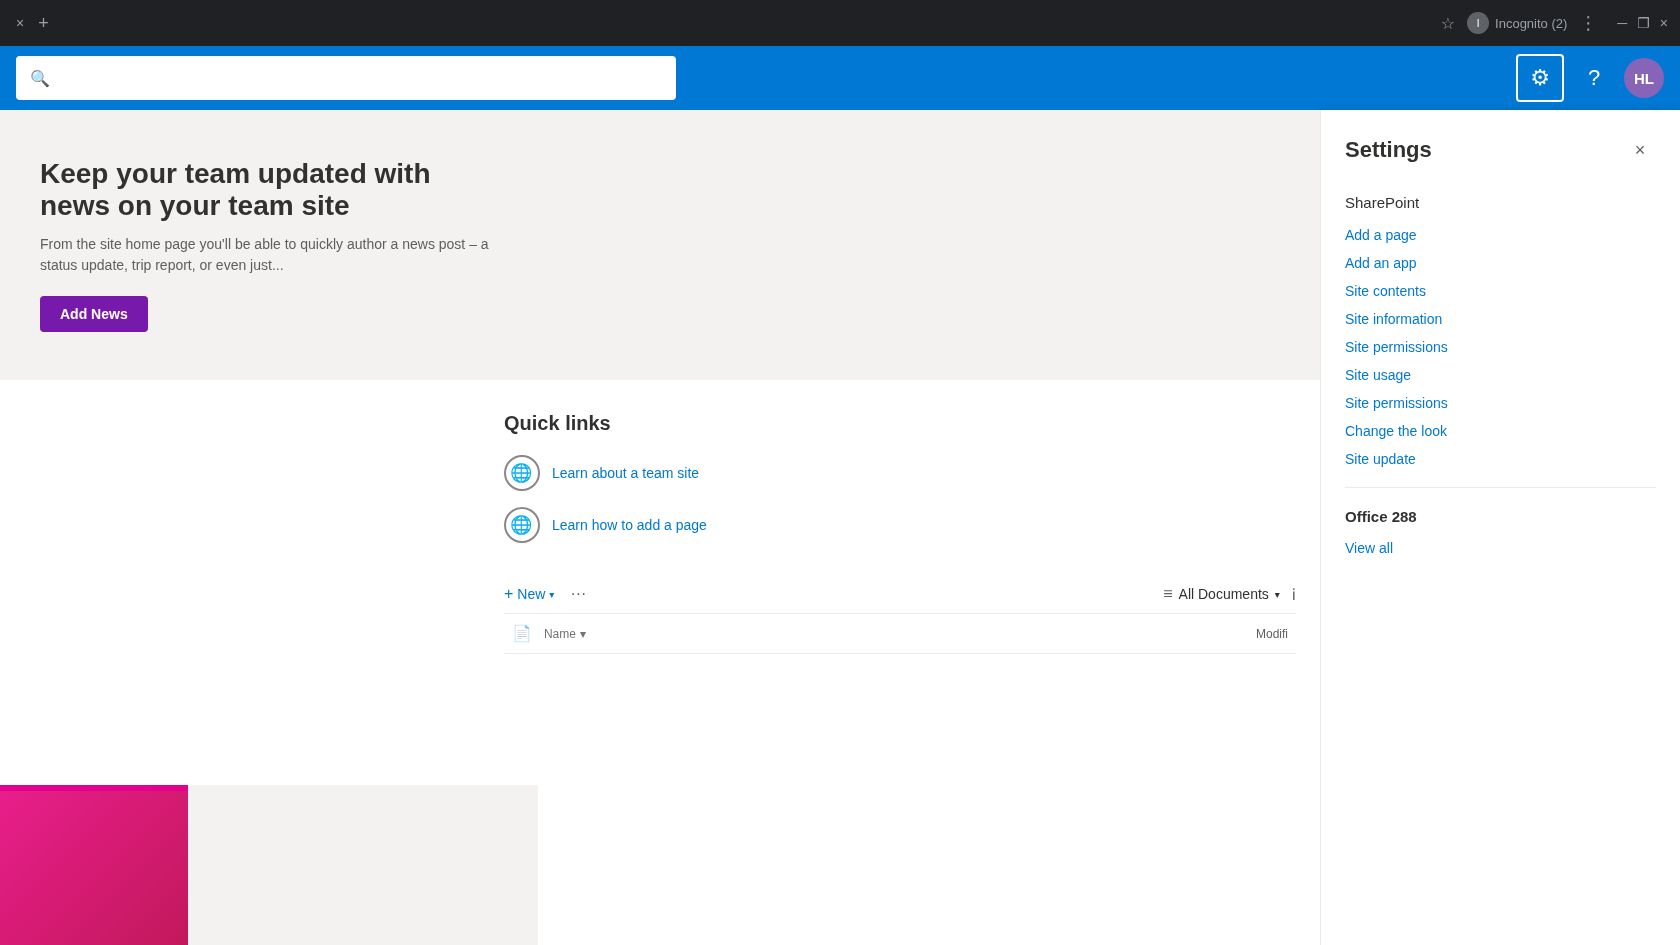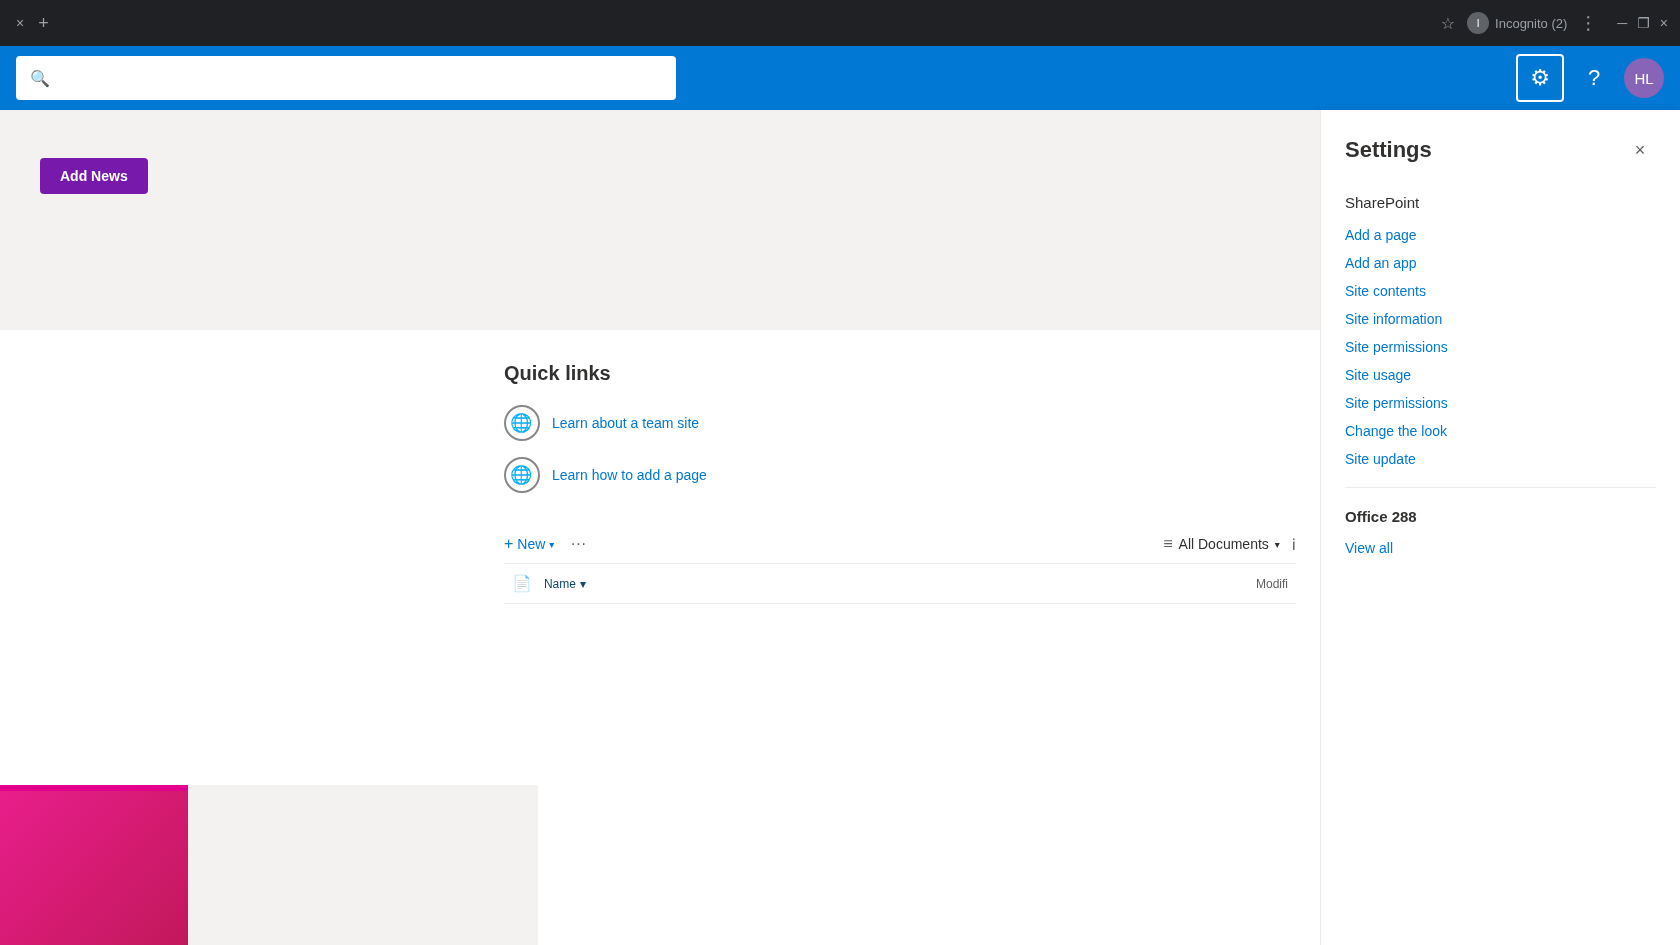--- a/index.html
+++ b/index.html
@@ -121,21 +121,21 @@
       font-size: 22px;
     }
     .avatar-btn {
       width: 40px; height: 40px;
       background: #8764b8;
       border-radius: 50%;
       display: flex; align-items: center; justify-content: center;
       cursor: pointer;
       color: #fff;
       font-size: 15px;
-      font-weight: 400;
+      font-weight: 700;
     }
 
     
     .main-area {
       display: flex;
       width: 100%;
       height: calc(945px - 46px - 64px);
       position: relative;
     }
 
@@ -276,21 +276,21 @@
     }
     .doc-list-header {
       display: flex;
       align-items: center;
       padding: 10px 0 10px 8px;
       border-bottom: 1px solid #edebe9;
       gap: 12px;
     }
     .col-name {
       display: flex; align-items: center; gap: 4px;
-      font-size: 12px; color: #0c4a6e; cursor: pointer;
+      font-size: 12px; color: #737373; cursor: pointer;
     }
     .col-modified { font-size: 12px; color: #605e5c; margin-left: auto; padding-right: 8px; }
     .doc-icon { color: #605e5c; font-size: 16px; }
 
     
     .bottom-tiles {
       display: flex;
       gap: 0;
       position: absolute;
       bottom: 0;
@@ -415,20 +415,22 @@
     </div>
   </div>
 </div>
 
 <div class="main-area">
 
   <div class="page-content">
 
     <div class="hero-section">
       <div class="hero-text">
+        <h2>Keep your team updated with news on your team site</h2>
+        <p>From the site home page you'll be able to quickly author a news post – a status update, trip report, or even just...</p>
         <button class="add-news-btn">Add News</button>
       </div>
     </div>
 
     <div class="two-col">
 
       <div class="left-col">
       </div>
 
       <div class="right-col">

